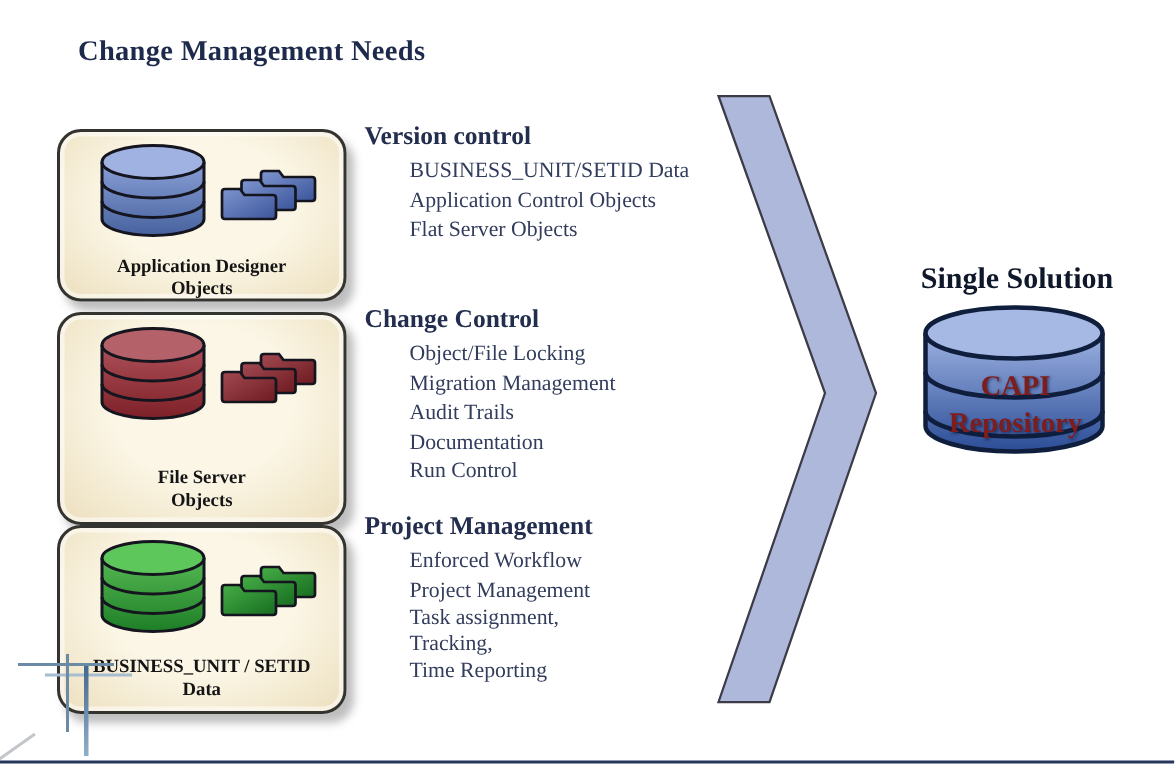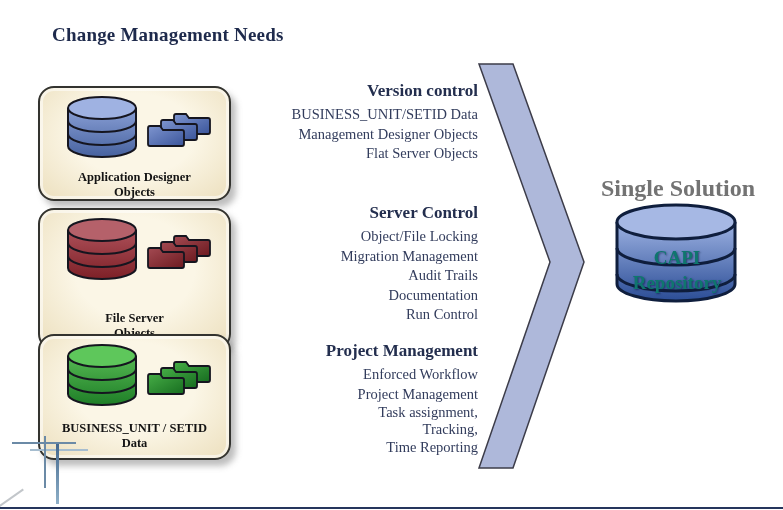--- a/index.html
+++ b/index.html
@@ -18,34 +18,34 @@
     background:radial-gradient(ellipse at 50% 42%, #fbf6e6 45%, #ecdfbd 100%);
     box-shadow:5px 6px 6px rgba(110,110,110,.45), inset 0 0 0 3px rgba(255,255,255,.55);
     display:flex;flex-direction:column;align-items:center;justify-content:space-between;
     box-sizing:border-box;padding:6px 2px 7px 2px;
   }
   .box-icons{flex:0 0 auto;}
   .box-label{
     text-align:center;font-size:12.5px;font-weight:bold;color:#141414;line-height:15px;
   }
   
-  .section{position:absolute;left:243px;width:235px;text-align:right;}
+  .section{position:absolute;left:243px;width:235px;}
   .sec-heading{font-size:17px;font-weight:bold;color:#232e4e;margin-bottom:4px;}
   .sec-item{font-size:14.5px;color:#323c5c;line-height:19.5px;padding-left:30px;white-space:nowrap;}
   
   .chevron{position:absolute;left:470px;top:56px;}
   
   .solution-heading{
     position:absolute;left:588px;top:175px;width:180px;text-align:center;
-    font-size:24px;font-weight:bold;color:#737373;
+    font-size:20px;font-weight:bold;color:#0f172a;
   }
   .capi{position:absolute;left:609px;top:201px;width:136px;height:124px;}
   .capi-text{
     position:absolute;left:0;top:44px;width:100%;text-align:center;
-    color:#0f766e;font-weight:bold;font-size:19px;line-height:25px;
+    color:#7f1d1d;font-weight:bold;font-size:19px;line-height:25px;
     text-shadow:1px 1px 2px rgba(15,30,70,.65);
   }
   
   .deco{position:absolute;}
   .deco-h1{left:12px;top:442px;width:64px;height:2px;background:#6b8aa6;}
   .deco-h2{left:30px;top:449px;width:58px;height:2px;background:#a6bdcf;}
   .deco-v1{left:44px;top:436px;width:2px;height:52px;background:#6b8aa6;}
   .deco-v2{left:56px;top:444px;width:3px;height:60px;background:linear-gradient(#44688e,#8fb0c8);}
   .corner-diag{left:-4px;top:497px;width:30px;height:2px;background:#c2c6ca;transform:rotate(-35deg);}
   .bottom-line{position:absolute;left:0;bottom:1px;width:100%;height:2px;background:#25355c;}
@@ -123,21 +123,21 @@
         <path transform="translate(111,22)" d="M0,22 V6 Q0,4 2,4 H12 L15,8 H34 Q36,8 36,10 V22 Q36,24 34,24 H2 Q0,24 0,22 Z"></path>
         <path transform="translate(98,28)" d="M0,22 V6 Q0,4 2,4 H12 L15,8 H34 Q36,8 36,10 V22 Q36,24 34,24 H2 Q0,24 0,22 Z"></path>
       </g>
     </svg>
     <div class="box-label">
       <div>File Server</div>
       <div>Objects</div>
     </div>
   </div>
 
-  <div class="box" style="top:334px;height:126px;">
+  <div class="box" style="top:350px;height:126px;">
     <svg class="box-icons" width="170" height="76" viewBox="0 0 170 76">
       <g stroke="#15151f" stroke-width="2">
         <path d="M18,14 v38 a34,11 0 0 0 68,0 v-38" fill="url(#cylGreen)"></path>
         <path d="M18,27 a34,11 0 0 0 68,0" fill="none"></path>
         <path d="M18,40 a34,11 0 0 0 68,0" fill="none"></path>
         <ellipse cx="52" cy="14" rx="34" ry="11" fill="#5ec75b"></ellipse>
       </g>
       <g stroke="#15151f" stroke-width="1.8" fill="url(#folGreen)">
         <path transform="translate(124,16)" d="M0,22 V6 Q0,4 2,4 H12 L15,8 H34 Q36,8 36,10 V22 Q36,24 34,24 H2 Q0,24 0,22 Z"></path>
         <path transform="translate(111,22)" d="M0,22 V6 Q0,4 2,4 H12 L15,8 H34 Q36,8 36,10 V22 Q36,24 34,24 H2 Q0,24 0,22 Z"></path>
@@ -146,26 +146,26 @@
     </svg>
     <div class="box-label">
       <div>BUSINESS_UNIT / SETID</div>
       <div>Data</div>
     </div>
   </div>
 
   <div class="section" style="top:81px;">
     <div class="sec-heading">Version control</div>
     <div class="sec-item">BUSINESS_UNIT/SETID Data</div>
-    <div class="sec-item">Management Designer Objects</div>
+    <div class="sec-item">Application Control Objects</div>
     <div class="sec-item">Flat Server Objects</div>
   </div>
 
   <div class="section" style="top:203px;">
-    <div class="sec-heading">Server Control</div>
+    <div class="sec-heading">Change Control</div>
     <div class="sec-item">Object/File Locking</div>
     <div class="sec-item">Migration Management</div>
     <div class="sec-item">Audit Trails</div>
     <div class="sec-item">Documentation</div>
     <div class="sec-item">Run Control</div>
   </div>
 
   <div class="section" style="top:341px;">
     <div class="sec-heading">Project Management</div>
     <div class="sec-item">Enforced Workflow</div>

